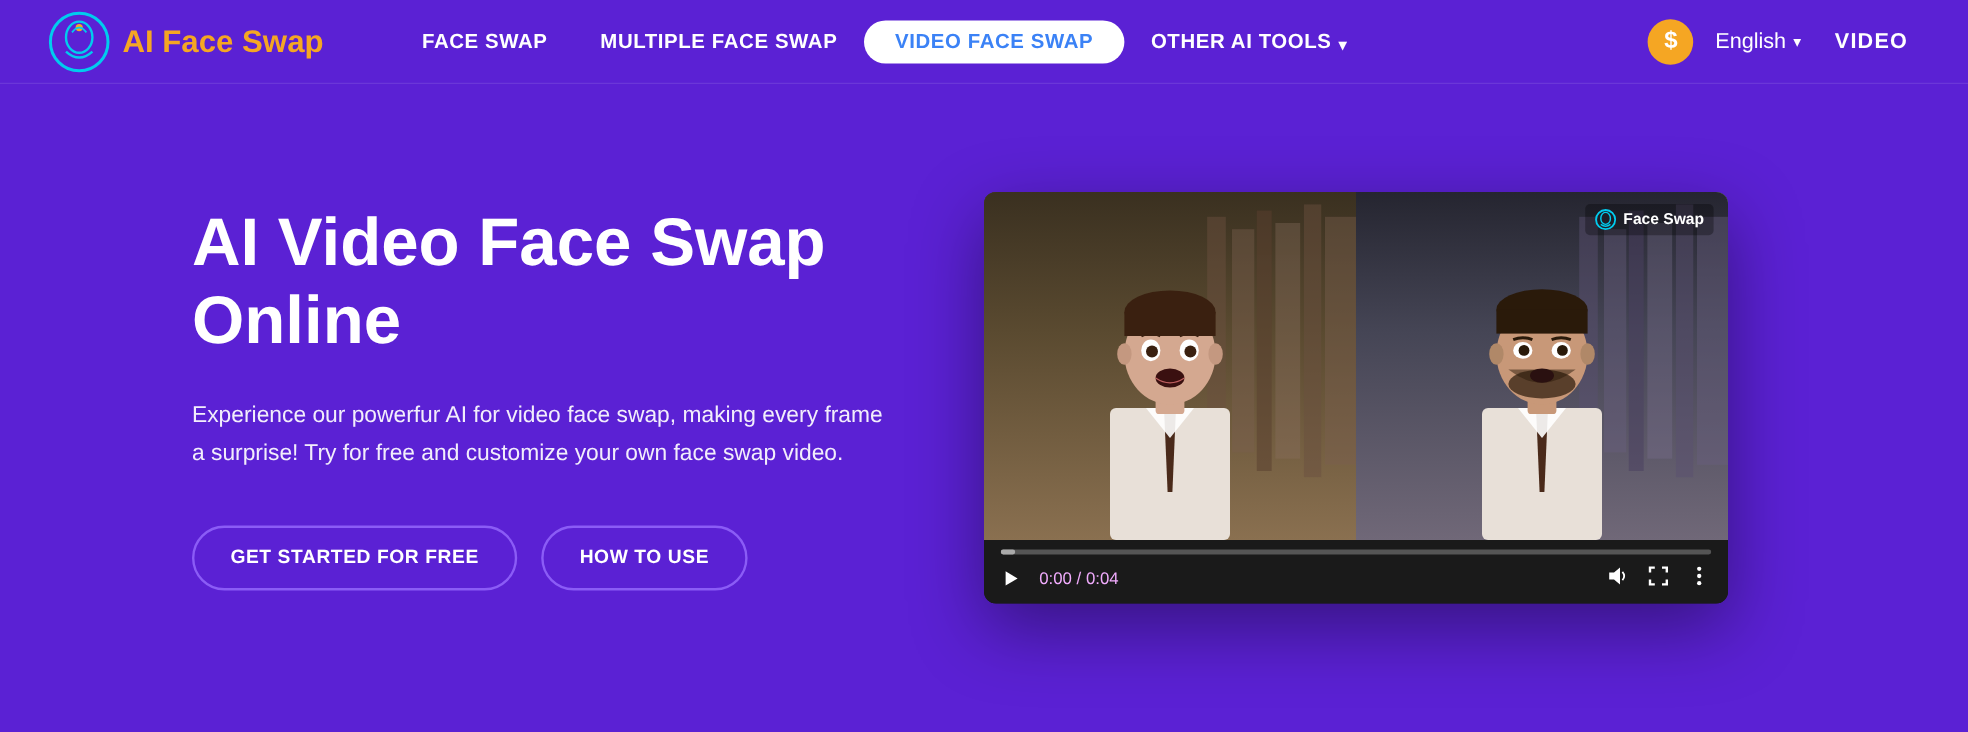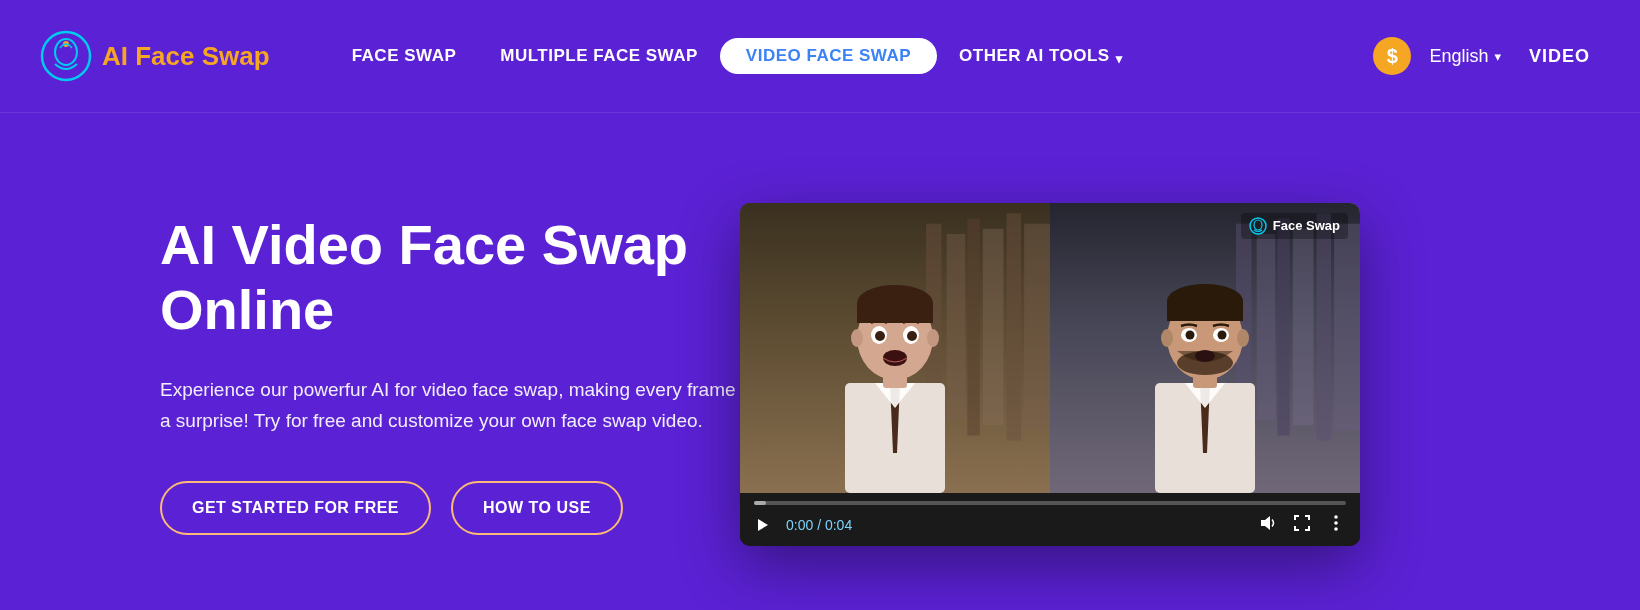--- a/index.html
+++ b/index.html
@@ -10,21 +10,21 @@
       min-height: 610px;
       overflow: hidden;
     }
 
     
     .navbar {
       background: #5b21d4;
       display: flex;
       align-items: center;
       padding: 0 40px;
-      height: 113px;
+      height: 70px;
       border-bottom: 1px solid rgba(255,255,255,0.1);
     }
     .logo-area {
       display: flex;
       align-items: center;
       gap: 10px;
       margin-right: 60px;
       text-decoration: none;
     }
     .logo-icon {
@@ -112,20 +112,21 @@
       cursor: pointer;
       letter-spacing: 1px;
       padding: 6px 10px;
     }
 
     
     .hero {
       display: flex;
       align-items: center;
       padding: 60px 160px 60px 160px;
+      gap: 80px;
       min-height: 522px;
     }
     .hero-text {
       flex: 0 0 auto;
       max-width: 580px;
     }
     .hero-title {
       font-size: 56px;
       font-weight: 800;
       color: white;
@@ -138,21 +139,21 @@
       line-height: 1.65;
       margin-bottom: 44px;
       font-weight: 400;
     }
     .hero-buttons {
       display: flex;
       gap: 20px;
       align-items: center;
     }
     .btn-outline {
-      border: 2px solid #fdba74;
+      border: 2px solid #8b5cf6;
       background: transparent;
       color: white;
       font-size: 16px;
       font-weight: 700;
       letter-spacing: 0.5px;
       padding: 16px 30px;
       border-radius: 40px;
       cursor: pointer;
       text-transform: uppercase;
       white-space: nowrap;
@@ -242,21 +243,21 @@
       gap: 12px;
     }
     .ctrl-btn {
       color: white;
       font-size: 16px;
       cursor: pointer;
       display: flex;
       align-items: center;
     }
     .time-display {
-      color: #7dd3fc;
+      color: #f0abfc;
       font-size: 14px;
       font-weight: 400;
       margin-left: 4px;
     }
     .ctrl-spacer { flex: 1; }
     .ctrl-right {
       display: flex;
       align-items: center;
       gap: 14px;
     }

